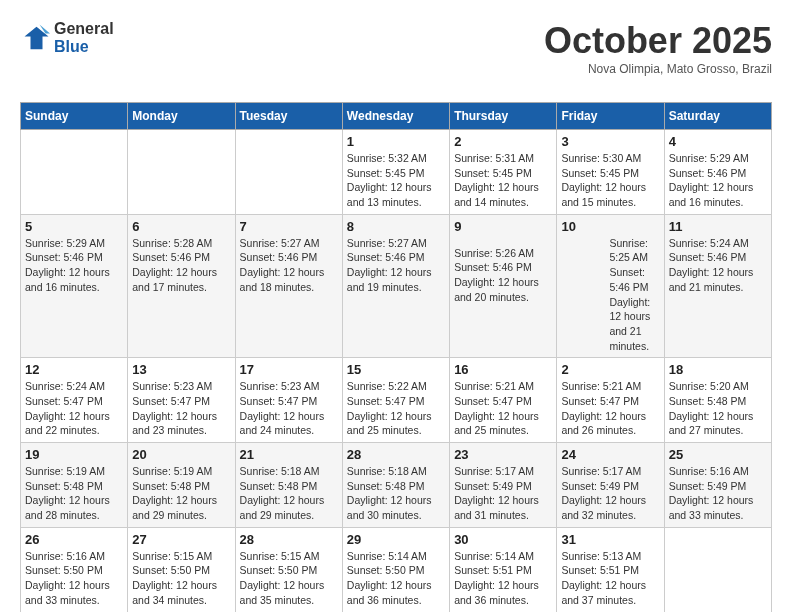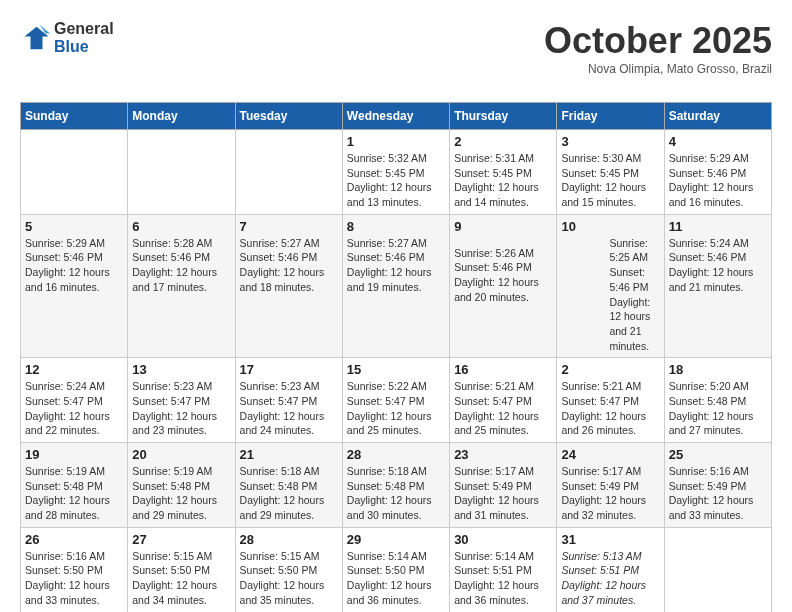--- a/index.html
+++ b/index.html
@@ -338,21 +338,21 @@
         </td>
         <td>
           <div class="day-number">30</div>
           <div class="day-info" style="white-space: pre-line;">Sunrise: 5:14 AM
 Sunset: 5:51 PM
 Daylight: 12 hours
 and 36 minutes.</div>
         </td>
         <td>
           <div class="day-number">31</div>
-          <div class="day-info" style="white-space: pre-line; font-style: italic;">Sunrise: 5:13 AM
+          <div class="day-info" style="white-space: pre-line;">Sunrise: 5:13 AM
 Sunset: 5:51 PM
 Daylight: 12 hours
 and 37 minutes.</div>
         </td>
         <td class="empty"></td>
       </tr>
     </tbody>
 </table>
 
 </body></html>

